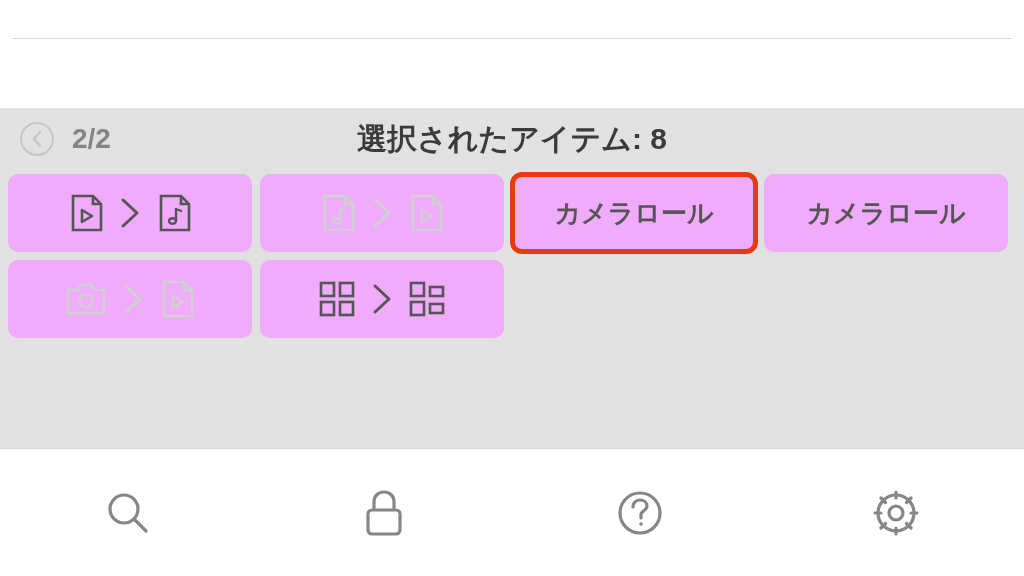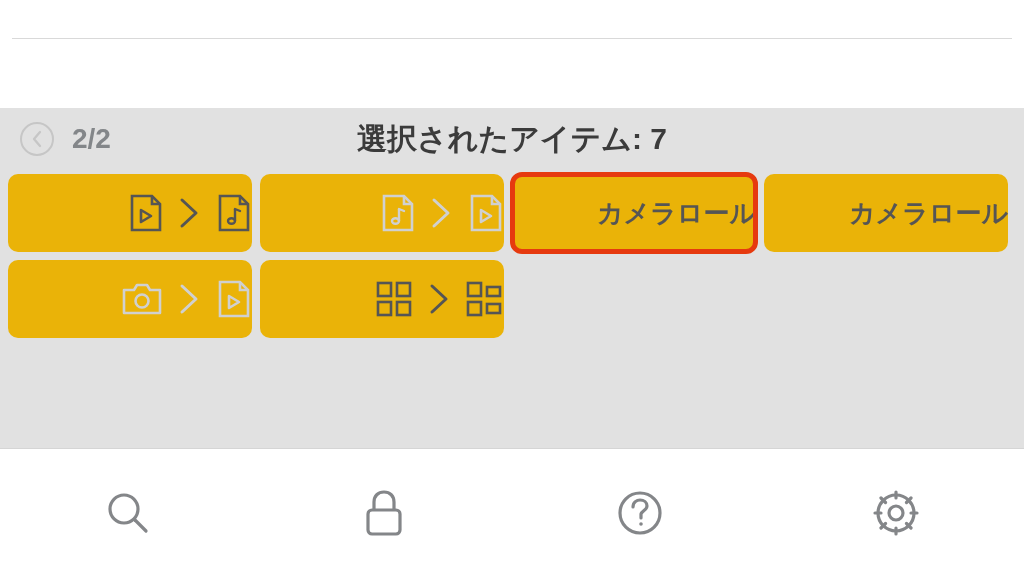--- a/index.html
+++ b/index.html
@@ -58,27 +58,27 @@
       font-weight: 600;
       white-space: nowrap;
     }
     .buttons-grid {
       display: flex;
       flex-wrap: wrap;
       gap: 8px 8px;
       padding: 0 8px;
     }
     .action-btn {
-      background: #eab308;
+      background: #f0abfc;
       border-radius: 10px;
       width: 244px;
       height: 78px;
       display: flex;
       align-items: center;
-      justify-content: flex-end;
+      justify-content: center;
       gap: 14px;
       cursor: pointer;
     }
     .action-btn.highlight {
       outline: 5px solid #e63a0f;
       outline-offset: -3px;
     }
     .btn-label {
       color: #555555;
       font-size: 26px;
@@ -112,21 +112,21 @@
 <div class="top-divider"></div>
 
 <div class="content-area">
   <div class="header-row">
     <div class="back-circle">
       <svg width="14" height="18" viewBox="0 0 14 18">
         <path d="M10 2 L4 9 L10 16" stroke="#c6c6c6" stroke-width="2.3" fill="none" stroke-linecap="round" stroke-linejoin="round"></path>
       </svg>
     </div>
     <div class="page-indicator">2/2</div>
-    <div class="header-title">選択されたアイテム: 7</div>
+    <div class="header-title">選択されたアイテム: 8</div>
   </div>
 
   <div class="buttons-grid">
 
     <div class="action-btn icon-dark">
       <svg width="38" height="42" viewBox="0 0 38 42">
         <path d="M6 4 H26 L34 12 V38 H6 Z" fill="none" stroke-width="2.6"></path>
         <path d="M26 4 V12 H34" fill="none" stroke-width="2.6"></path>
         <path d="M15 18 L25 24 L15 30 Z" fill="none" stroke-width="2.6" stroke-linejoin="round"></path>
       </svg>

